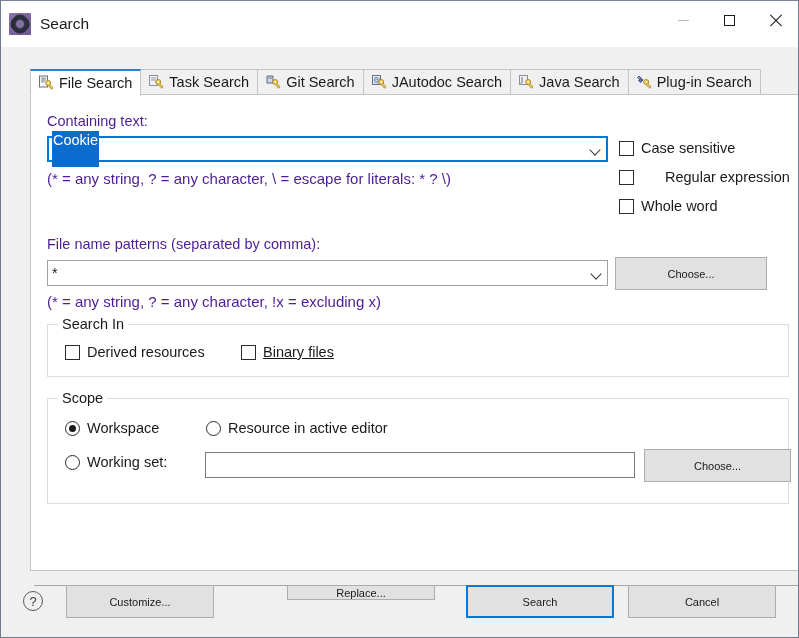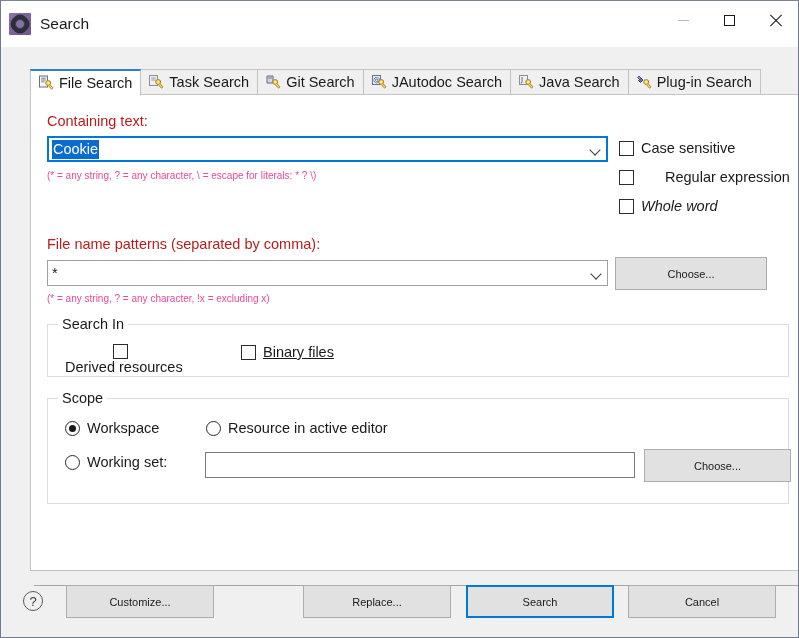--- a/index.html
+++ b/index.html
@@ -168,27 +168,27 @@
     width: 771px;
     height: 477px;
     background: #ffffff;
     border: 1px solid #c4c4c4;
     z-index: 1;
   }
 
   .field-label {
     position: absolute;
     font-size: 14.5px;
-    color: #b91c1c;
+    color: #4c1d95;
     white-space: nowrap;
   }
   .hint-text {
     position: absolute;
-    font-size: 10px;
-    color: #ec4899;
+    font-size: 15px;
+    color: #4c1d95;
     white-space: nowrap;
   }
 
   
   .combo {
     position: absolute;
     height: 26px;
     background: #ffffff;
     border: 1px solid #a0a0a0;
     display: flex;
@@ -202,21 +202,21 @@
   .combo-value {
     font-size: 14.5px;
     color: #1a1a1a;
     flex: 1 1 auto;
     white-space: nowrap;
     overflow: hidden;
   }
   .combo-value.selected-text {
     background: #0a6cce;
     color: #ffffff;
-    padding: 1px 1px 2px 1px;
+    padding: 1px 1px 19px 1px;
     display: inline-block;
     flex: 0 0 auto;
   }
   .combo-arrow {
     width: 22px;
     flex: 0 0 auto;
     display: flex; align-items: center; justify-content: center;
   }
   .chev {
     width: 9px; height: 9px;
@@ -472,41 +472,41 @@
         <div class="hint-text" style="left:16px; top:75px;">(* = any string, ? = any character, \ = escape for literals: * ? \)</div>
 
         <div class="cb-row" style="left:588px; top:45px;">
           <span class="cbox"></span>
           <span>Case sensitive</span>
         </div>
         <div class="cb-row" style="left:588px; top:74px;gap:24px;">
           <span class="cbox"></span>
           <span>Regular expression</span>
         </div>
-        <div class="cb-row" style="left:588px; top:103px;font-style:italic;">
+        <div class="cb-row" style="left:588px; top:103px;">
           <span class="cbox"></span>
           <span>Whole word</span>
         </div>
 
         <div class="field-label" style="left:16px; top:141px;">File name patterns (separated by comma):</div>
 
         <div class="combo" style="left:16px; top:165px; width:561px;">
           <div class="combo-value">*</div>
           <div class="combo-arrow">
             <span class="chev"></span>
           </div>
         </div>
 
         <div class="btn" style="left:584px; top:162px; width:152px; height:33px;">Choose...</div>
 
         <div class="hint-text" style="left:16px; top:198px;">(* = any string, ? = any character, !x = excluding x)</div>
 
         <div class="groupbox" style="left:16px; top:229px; width:742px; height:53px;">
           <span class="group-title">Search In</span>
-          <div class="cb-row" style="left:17px; top:19px;flex-direction:column;">
+          <div class="cb-row" style="left:17px; top:19px;">
             <span class="cbox"></span>
             <span>Derived resources</span>
           </div>
           <div class="cb-row" style="left:193px; top:19px;text-decoration:underline;">
             <span class="cbox"></span>
             <span>Binary files</span>
           </div>
         </div>
 
         <div class="groupbox" style="left:16px; top:303px; width:742px; height:106px;">
@@ -534,19 +534,19 @@
       </div>
     </div>
 
     <div id="sep"></div>
   </div>
 
   <div id="help-icon">?</div>
 
   <div class="btn" style="left:65px; top:584px; width:148px; height:33px;">Customize...</div>
 
-  <div class="btn" style="left:302px; top:584px; width:148px; height:33px;">Replace...</div>
+  <div class="btn" style="left:286px; top:584px; width:148px; height:15px;">Replace...</div>
 
   <div class="btn default-btn" style="left:465px; top:584px; width:148px; height:33px;">Search</div>
 
   <div class="btn" style="left:627px; top:584px; width:148px; height:33px;">Cancel</div>
 
 </div>
 
 </body></html>

